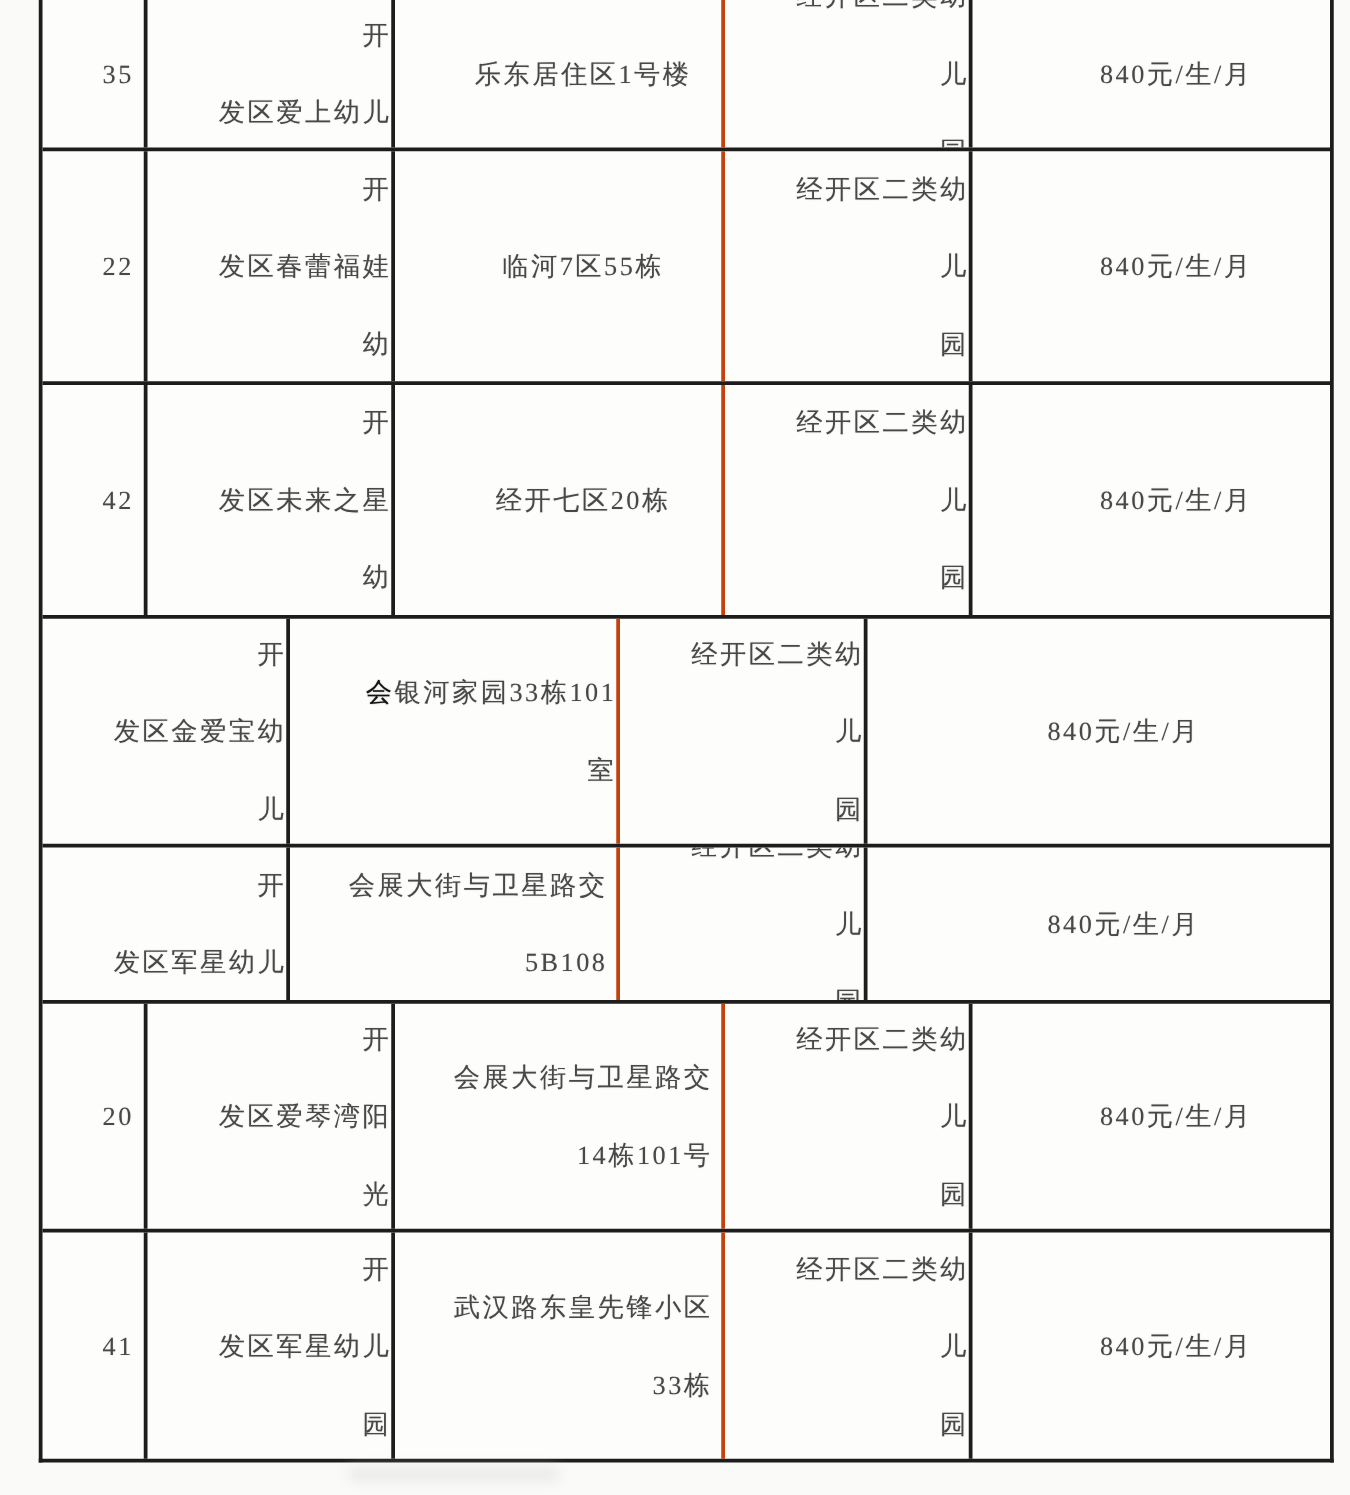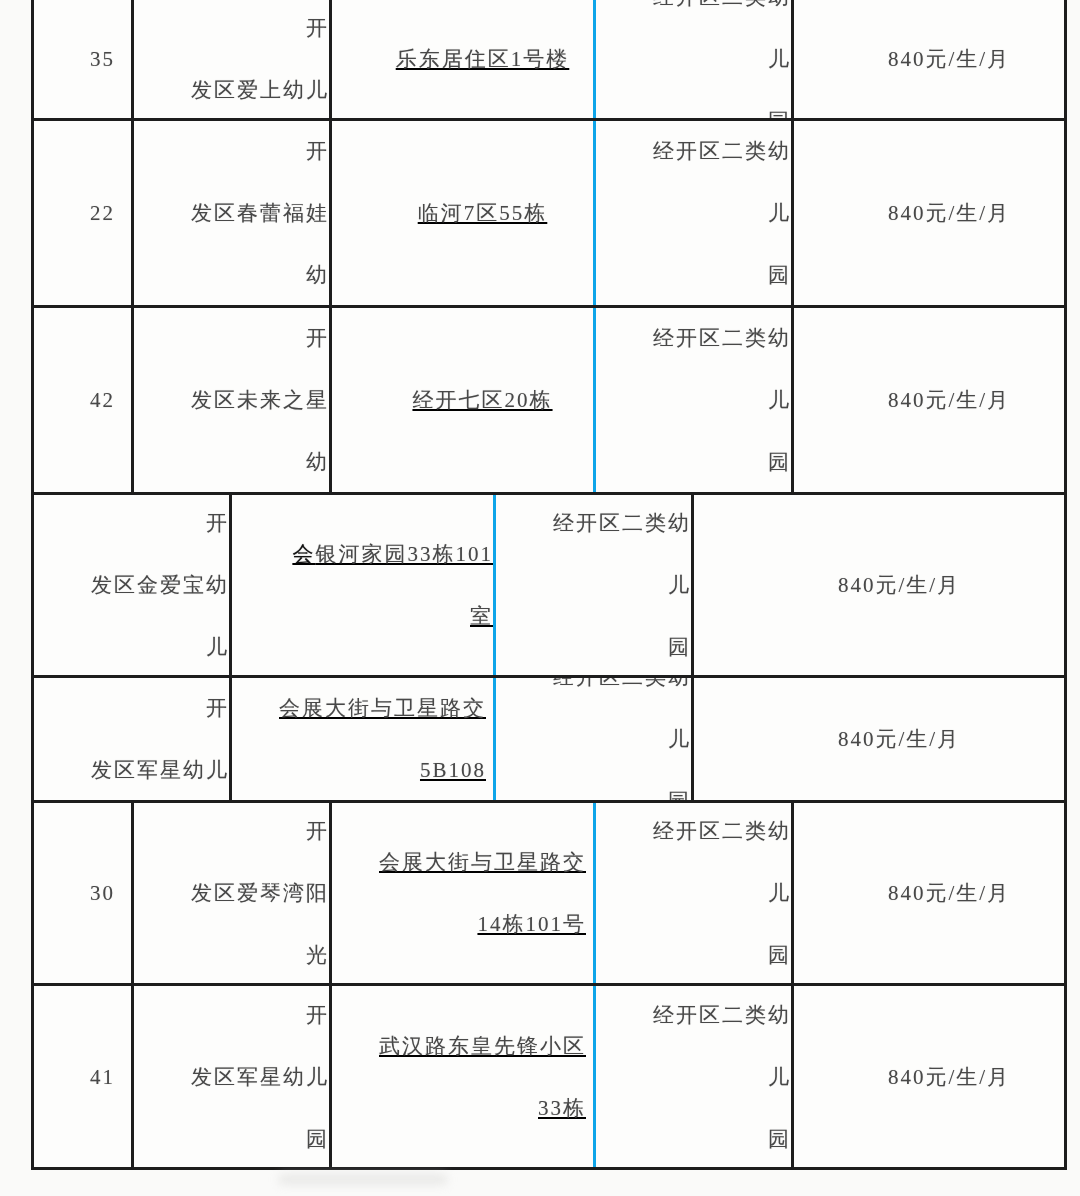--- a/index.html
+++ b/index.html
@@ -37,23 +37,23 @@
   .cell {
     box-sizing: border-box;
     display: flex;
     flex-direction: column;
     justify-content: center;
     align-items: center;
     text-align: right;
     overflow: hidden;
     padding-left: 40px;
   }
-  .c1 { width: 100px; border-right: 3px solid #1d1d1d; }
+  .c1 { width: 84px; border-right: 3px solid #1d1d1d; }
   .c2 { width: 198px; border-right: 3px solid #1d1d1d; }
-  .c3 { width: 264px; border-right: 3px solid #0ea5e9; text-decoration: underline; }
+  .c3 { width: 264px; border-right: 3px solid #c2410c; }
   .c4 { width: 198px; border-right: 3px solid #1d1d1d; }
   .c5 { flex: 1; }
   .txt {
     display: block;
     white-space: pre-line;
     font-size: 21px;
     line-height: 62px;
     letter-spacing: 2px;
     color: #484848;
     text-shadow: 0 0 1px rgba(40,40,40,0.28);
@@ -182,21 +182,21 @@
         <span class="txt">经开区二类幼儿
 园</span>
       </div>
       <div class="cell c5">
         <span class="txt">840元/生/月</span>
       </div>
     </div>
 
     <div class="row r6">
       <div class="cell c1">
-        <span class="txt">30</span>
+        <span class="txt">20</span>
       </div>
       <div class="cell c2">
         <span class="txt">长春经济技术开
 发区爱琴湾阳光
 幼儿园</span>
       </div>
       <div class="cell c3">
         <span class="txt">会展大街与卫星路交
 14栋101号</span>
       </div>

